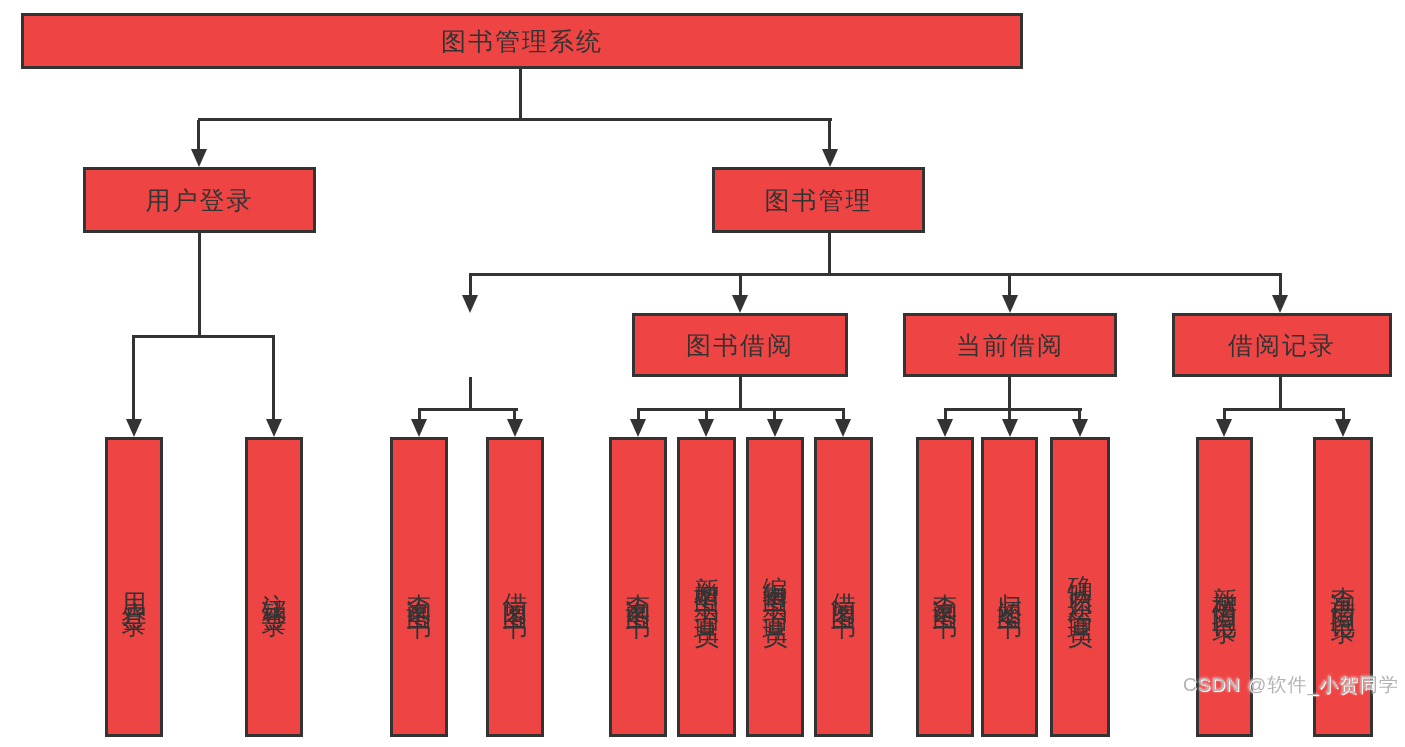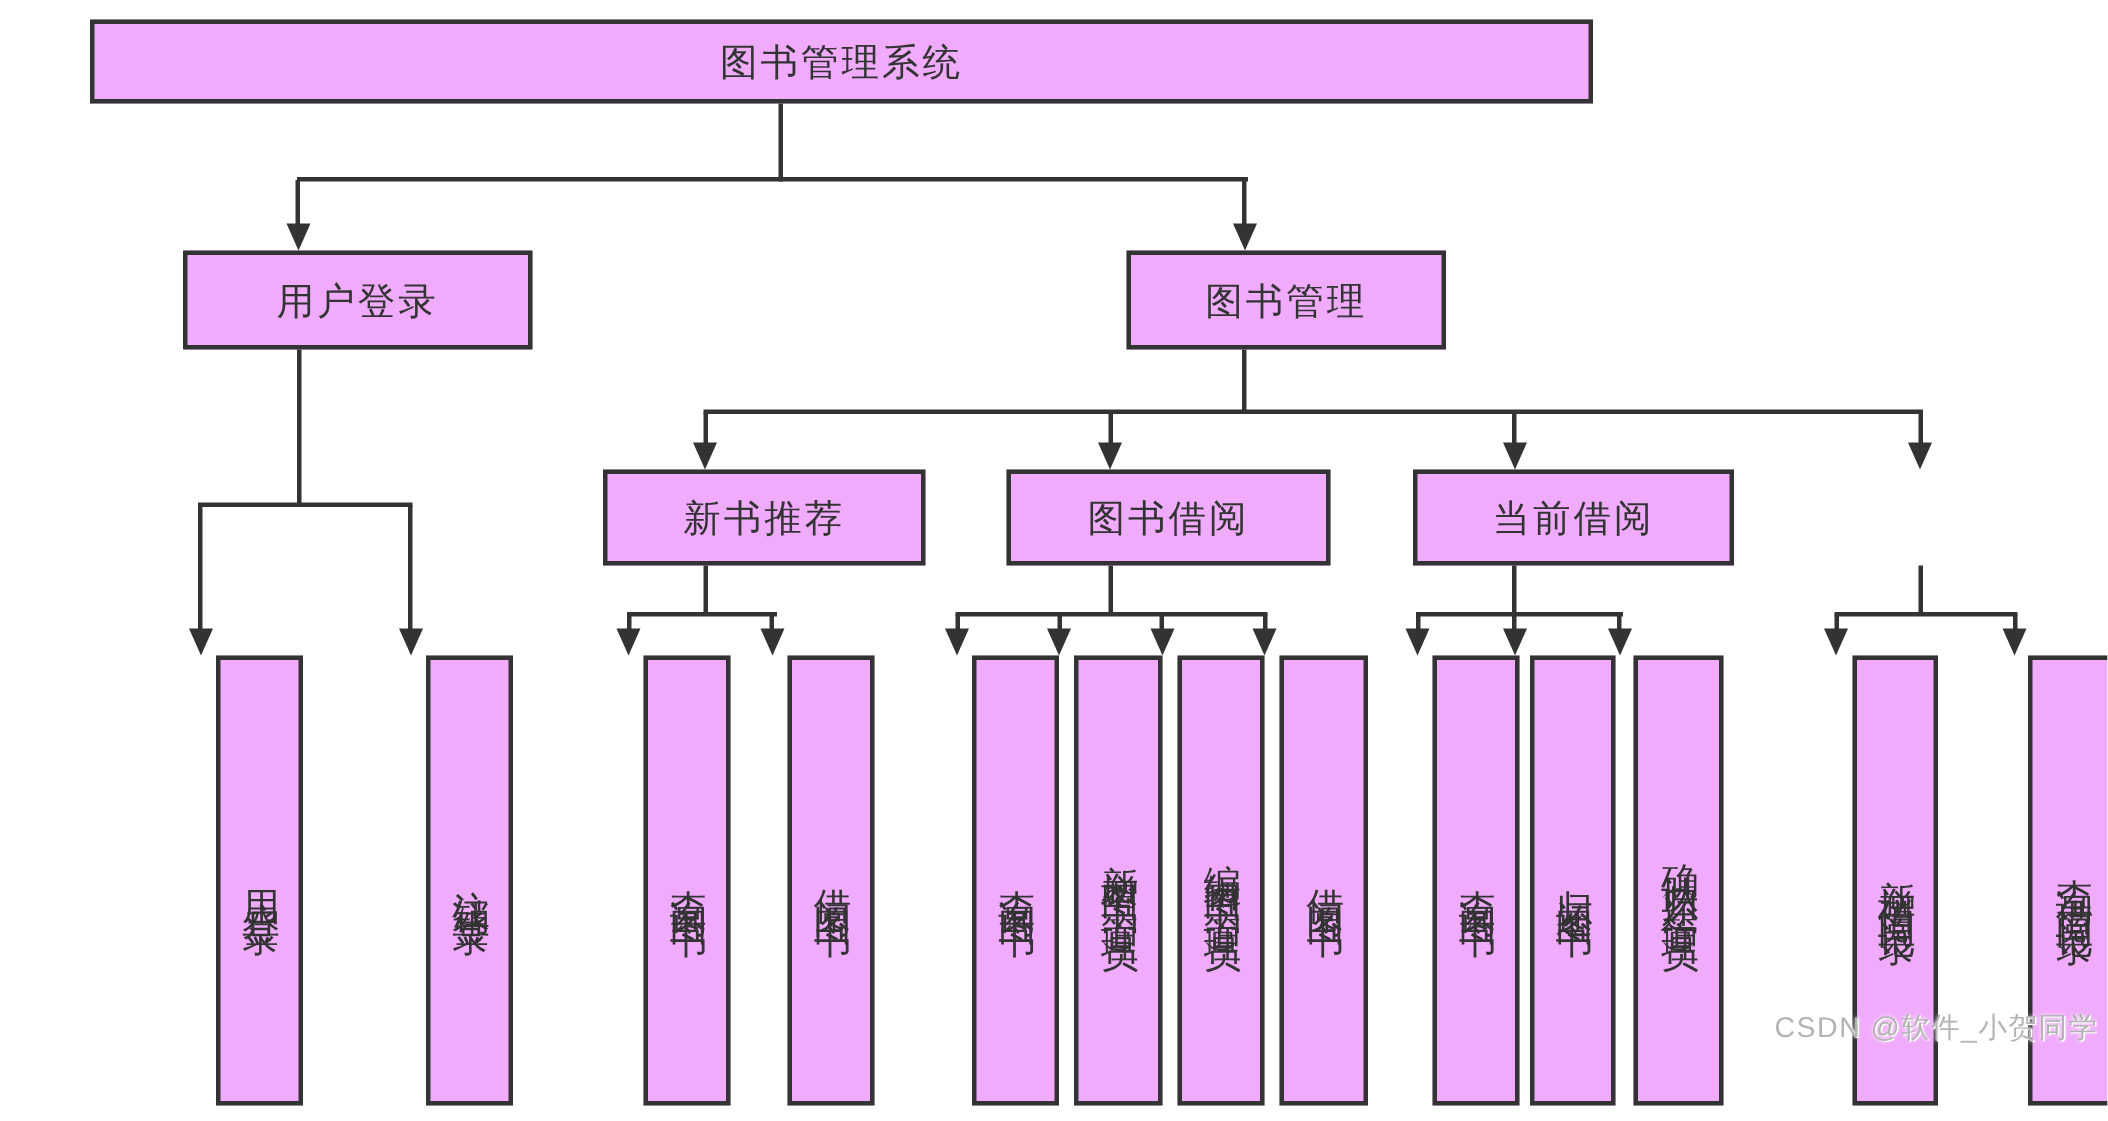--- a/index.html
+++ b/index.html
@@ -1,22 +1,22 @@
 <!DOCTYPE html>
 <html><head>
 <meta charset="utf-8">
 <style>
   html,body{margin:0;padding:0;background:#fff;}
   #canvas{
     position:relative;width:1405px;height:747px;background:#ffffff;
     font-family:"Liberation Sans","DejaVu Sans",sans-serif;overflow:hidden;
   }
   .node{
-    position:absolute;box-sizing:border-box;border:3px solid #333333;background:#f0abfc;
-    display:flex;align-items:center;justify-content:center;color:#333333;margin-left:39px;
+    position:absolute;box-sizing:border-box;border:3px solid #333333;background:#ef4444;
+    display:flex;align-items:center;justify-content:center;color:#333333;
   }
   .hnode{font-size:25px;letter-spacing:2px;white-space:nowrap;}
   .vnode span{
     writing-mode:vertical-rl;text-orientation:mixed;
     font-size:25px;letter-spacing:7px;line-height:1;white-space:nowrap;
   }
   .l{position:absolute;background:#333333;}
   .ar{
     position:absolute;width:0;height:0;
     border-left:8px solid transparent;border-right:8px solid transparent;
@@ -56,23 +56,23 @@
   <div class="l" style="left:469px;top:273px;width:813px;height:3px"></div>
   <div class="l" style="left:469px;top:275px;width:3px;height:22px"></div>
   <div class="ar" style="left:462px;top:295px"></div>
   <div class="l" style="left:739px;top:275px;width:3px;height:22px"></div>
   <div class="ar" style="left:732px;top:295px"></div>
   <div class="l" style="left:1008px;top:275px;width:3px;height:22px"></div>
   <div class="ar" style="left:1002px;top:295px"></div>
   <div class="l" style="left:1279px;top:275px;width:3px;height:22px"></div>
   <div class="ar" style="left:1272px;top:295px"></div>
 
-  <div class="node hnode" style="left:363px;top:313px;width:215px;height:64px">新书推荐</div>
   <div class="node hnode" style="left:903px;top:313px;width:214px;height:64px">当前借阅</div>
   <div class="node hnode" style="left:632px;top:313px;width:216px;height:64px">图书借阅</div>
+  <div class="node hnode" style="left:1172px;top:313px;width:220px;height:64px">借阅记录</div>
 
   <div class="l" style="left:469px;top:377px;width:3px;height:32px"></div>
   <div class="l" style="left:418px;top:408px;width:100px;height:3px"></div>
   <div class="l" style="left:418px;top:410px;width:3px;height:10px"></div>
   <div class="ar" style="left:411px;top:419px"></div>
   <div class="l" style="left:513px;top:410px;width:3px;height:10px"></div>
   <div class="ar" style="left:507px;top:419px"></div>
 
   <div class="l" style="left:739px;top:377px;width:3px;height:32px"></div>
   <div class="l" style="left:637px;top:408px;width:208px;height:3px"></div>

